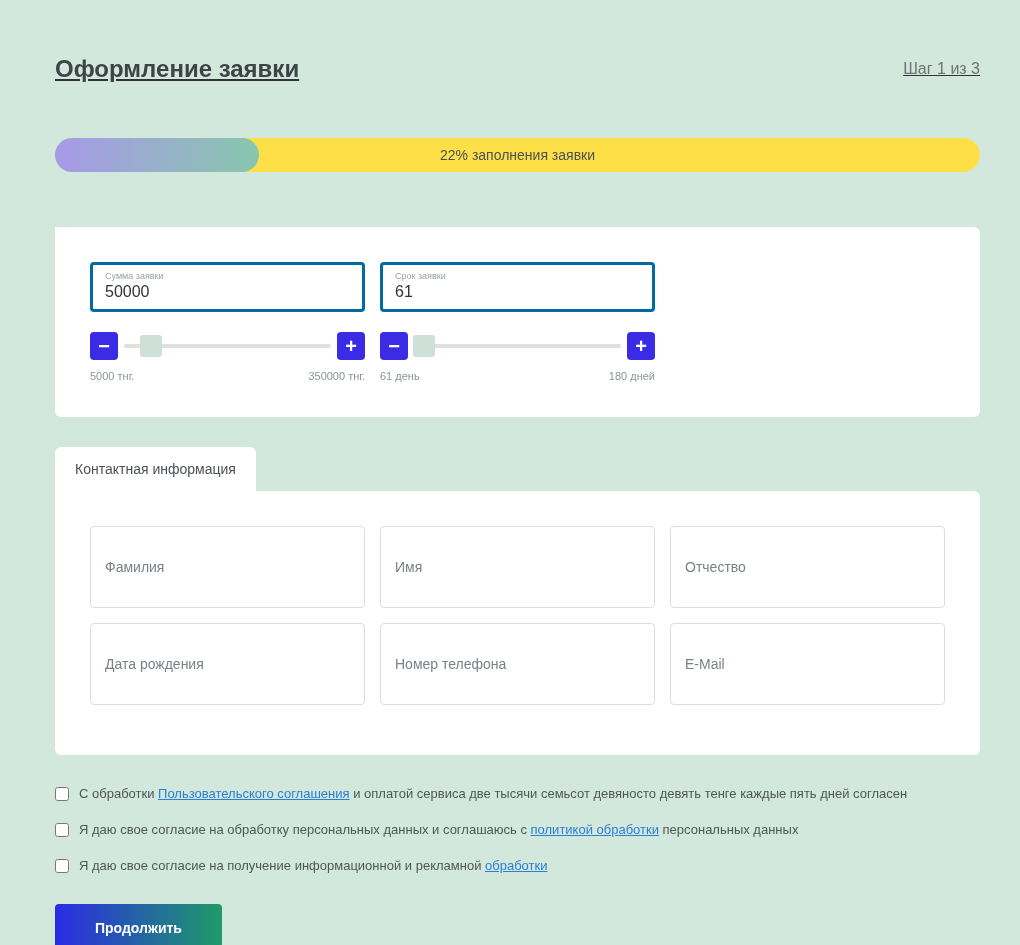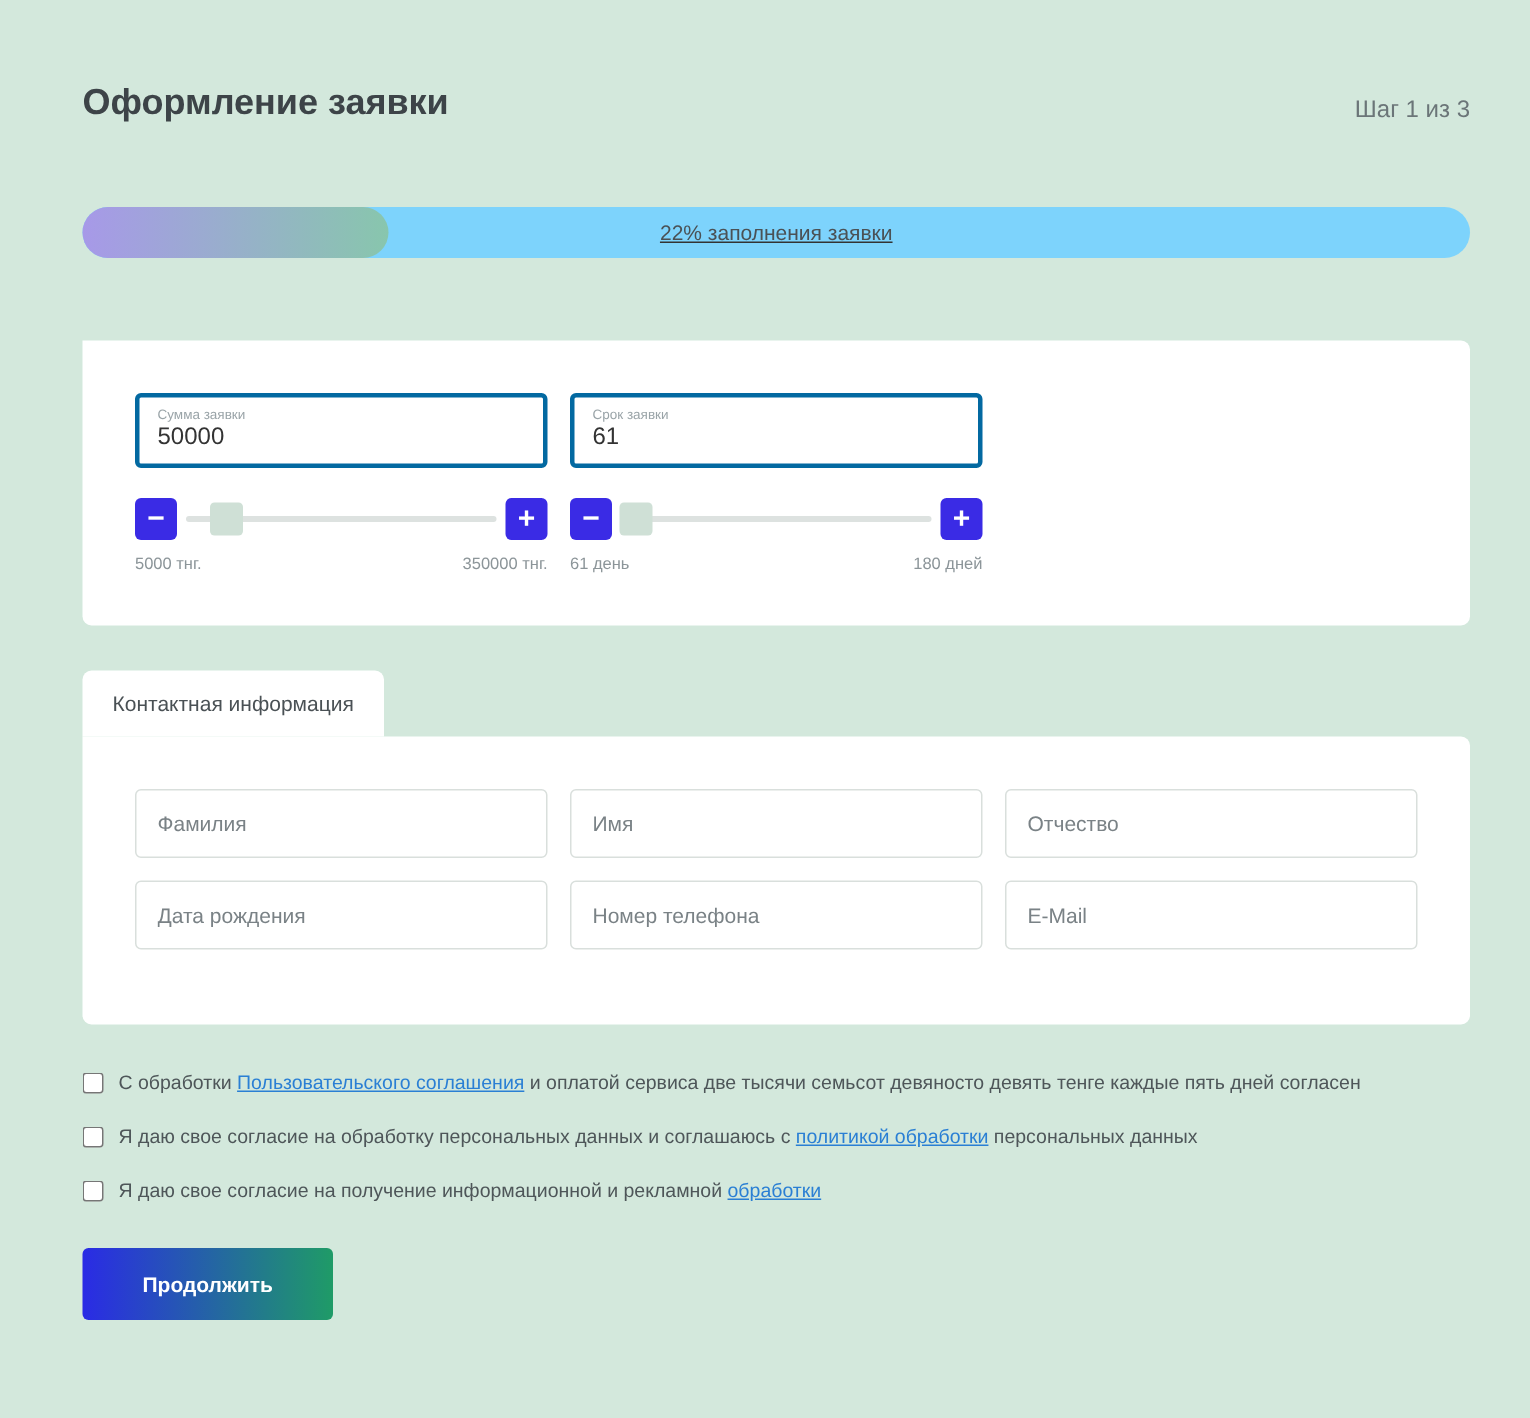--- a/index.html
+++ b/index.html
@@ -3,30 +3,30 @@
 <meta charset="utf-8">
 <style>
 * { margin: 0; padding: 0; box-sizing: border-box; }
 body {
   background: #d3e8dc;
   font-family: -apple-system, BlinkMacSystemFont, "Segoe UI", Arial, sans-serif;
   color: #333;
   width: 1020px;
   padding: 55px 40px 40px 55px;
 }
-.header { display: flex; justify-content: space-between; align-items: flex-end; margin-bottom: 55px; }
+.header { display: flex; justify-content: space-between; align-items: center; margin-bottom: 55px; text-decoration: underline; }
 .title { font-size: 24px; font-weight: 700; color: #3d4448; }
 .step { font-size: 16px; color: #6b7578; }
 .progress-wrap {
-  background: #7dd3fc;
+  background: #fde047;
   border-radius: 18px;
   height: 34px;
   position: relative;
   margin-bottom: 55px;
-  display: flex; align-items: center; justify-content: center; text-decoration: underline;
+  display: flex; align-items: center; justify-content: center;
 }
 .progress-fill {
   position: absolute; left: 0; top: 0; bottom: 0;
   width: 22%;
   background: linear-gradient(90deg, #a799e8, #88c6ad);
   border-radius: 18px;
 }
 .progress-label { position: relative; font-size: 14px; color: #4a5155; }
 .panel { margin-bottom: 30px; }
 .tab {
@@ -71,21 +71,21 @@
 .thumb {
   position: absolute; top: 50%; transform: translate(-50%, -50%);
   width: 22px; height: 22px; background: #cfe0d6; border-radius: 3px;
 }
 .range-labels { display: flex; justify-content: space-between; font-size: 11px; color: #8c9599; }
 .inputs-row { display: flex; gap: 15px; margin-bottom: 15px; }
 .text-input {
   flex: 1;
   border: 1px solid #d9dfdc;
   border-radius: 4px;
-  padding: 14px 14px;
+  padding: 32px 14px;
   font-size: 14px;
   color: #333;
 }
 .text-input::placeholder { color: #7a8286; }
 .checks { margin: 26px 0 28px 0; }
 .check-row { display: flex; align-items: flex-start; gap: 10px; font-size: 13px; color: #4e5659; margin-bottom: 18px; line-height: 1.4; }
 .check-row input { margin-top: 2px; width: 14px; height: 14px; flex-shrink: 0; }
 .link { color: #2a7fd4; text-decoration: underline; cursor: pointer; }
 .btn-primary {
   background: linear-gradient(90deg, #2a2be5, #1f9b67);

